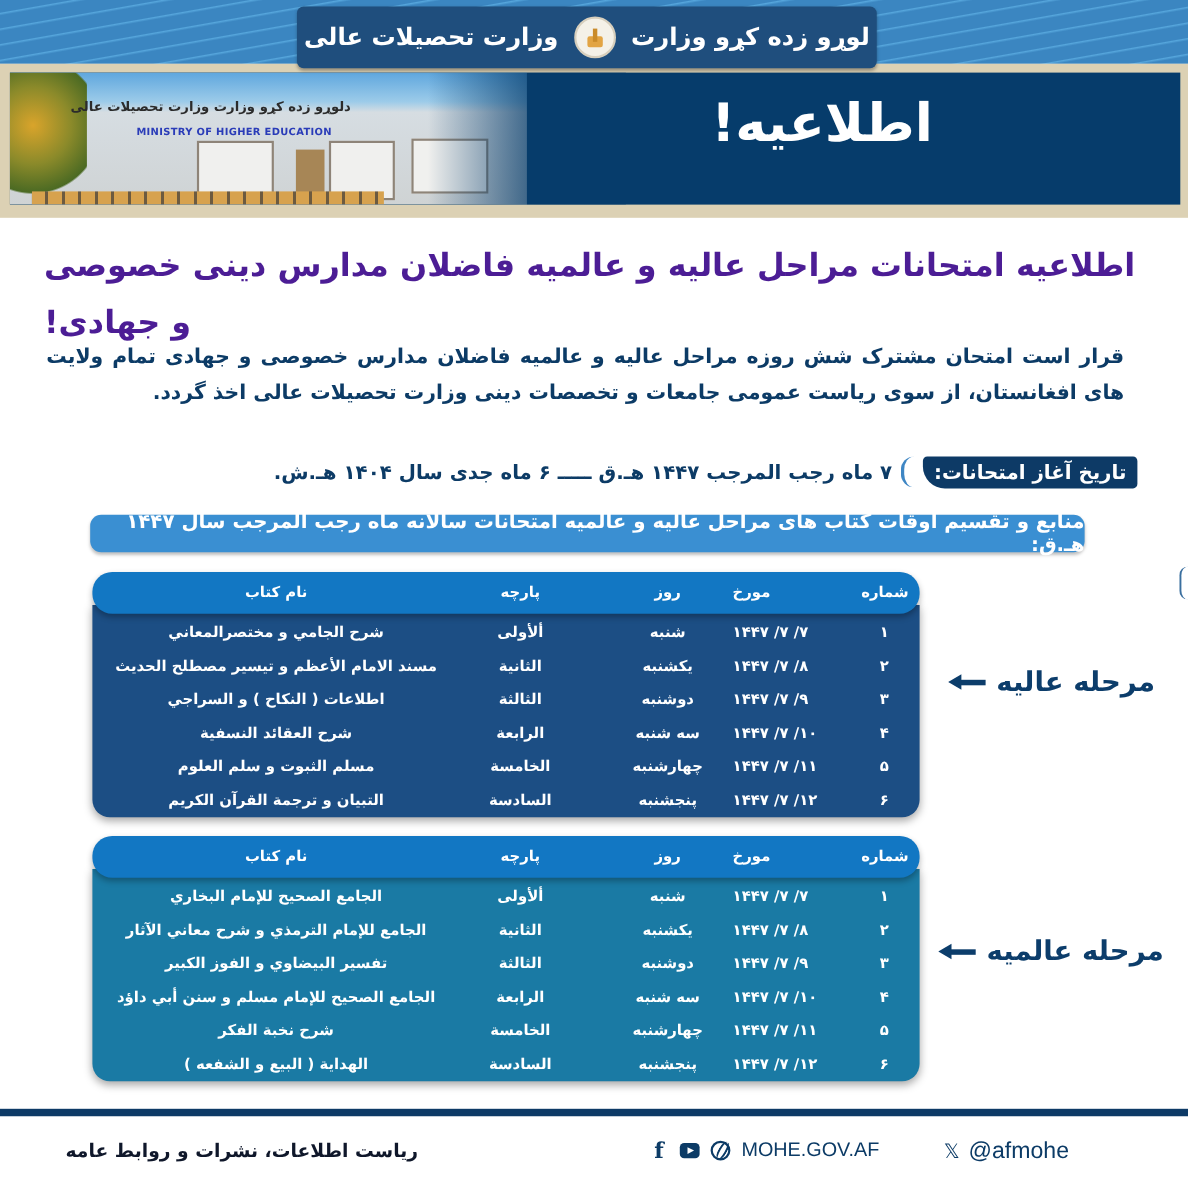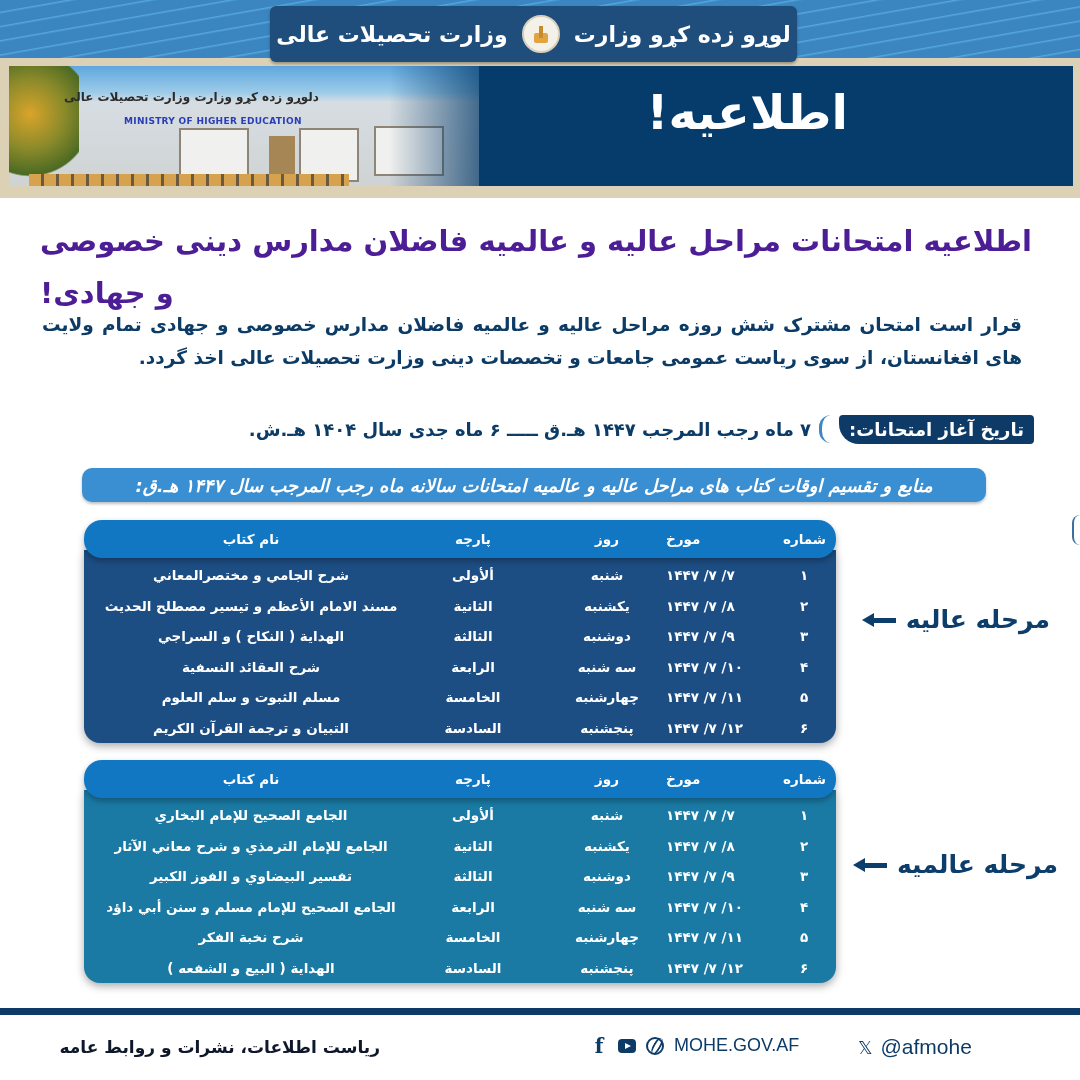--- a/index.html
+++ b/index.html
@@ -56,21 +56,21 @@
     .date-pill {
       background: #0d3a66; color: #ffffff; font-size: 18px; font-weight: bold; padding: 4px 10px; border-radius: 4px 4px 4px 20px;
       position: relative;
     }
     .date-swoosh { width: 12px; height: 28px; border-left: 3px solid #3e86c4; border-radius: 12px 0 0 12px; }
     .date-value { color: #0c3b66; font-size: 18px; font-weight: bold; }
 
     .sources-bar {
       position: absolute; left: 82px; top: 468px; width: 904px; height: 34px; background: #3a8fd2;
       border-radius: 10px; color: #ffffff; font-size: 18px; font-weight: bold; display: flex; align-items: center;
-      justify-content: center; direction: rtl; box-shadow: 0 2px 3px rgba(0,0,0,0.25); font-style: italic;
+      justify-content: center; direction: rtl; box-shadow: 0 2px 3px rgba(0,0,0,0.25);
     }
 
     .table-wrap { position: absolute; left: 84px; width: 752px; direction: rtl; }
     .t-head {
       height: 38px; background: #1277c3; border-radius: 18px; display: flex; align-items: center; color: #ffffff;
       font-size: 13.5px; font-weight: bold; position: relative; z-index: 2; box-shadow: 0 3px 6px rgba(0,0,0,0.3);
     }
     .t-body { margin-top: -8px; padding-top: 10px; border-radius: 0 0 16px 16px; box-shadow: 0 3px 8px rgba(0,0,0,0.35); }
     .t-body.aliya { background: #1c4e84; }
     .t-body.alamiya { background: #1a7aa4; }
@@ -167,21 +167,21 @@
       <div class="c-date">۸/ ۷/ ۱۴۴۷</div>
       <div class="c-day">یکشنبه</div>
       <div class="c-part">الثانیة</div>
       <div class="c-book">مسند الامام الأعظم و تیسیر مصطلح الحدیث</div>
     </div>
     <div class="t-row">
       <div class="c-num">۳</div>
       <div class="c-date">۹/ ۷/ ۱۴۴۷</div>
       <div class="c-day">دوشنبه</div>
       <div class="c-part">الثالثة</div>
-      <div class="c-book">الهدایة ( النکاح ) و السراجي</div>
+      <div class="c-book">اطلاعات ( النکاح ) و السراجي</div>
     </div>
     <div class="t-row">
       <div class="c-num">۴</div>
       <div class="c-date">۱۰/ ۷/ ۱۴۴۷</div>
       <div class="c-day">سه شنبه</div>
       <div class="c-part">الرابعة</div>
       <div class="c-book">شرح العقائد النسفیة</div>
     </div>
     <div class="t-row">
       <div class="c-num">۵</div>

